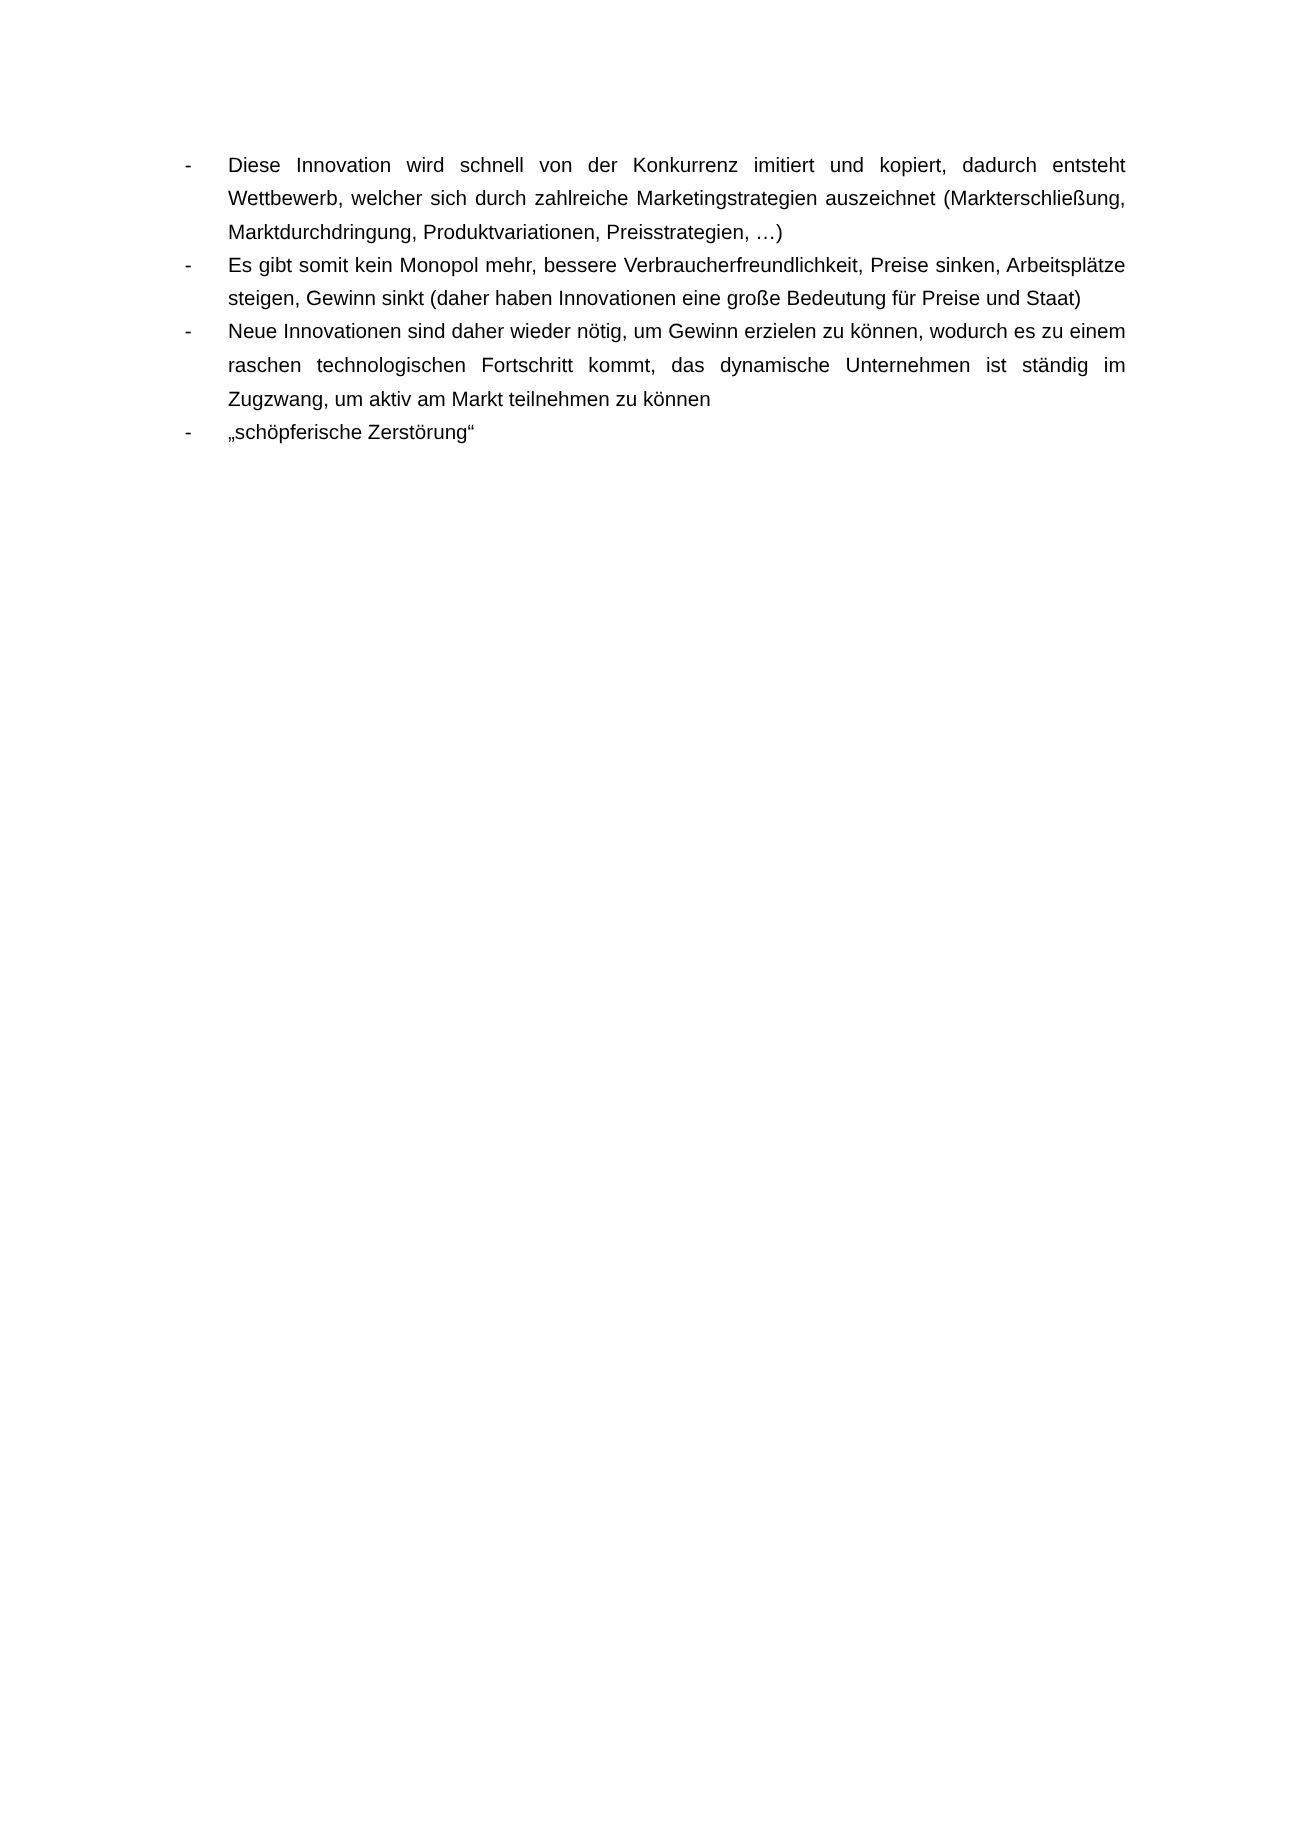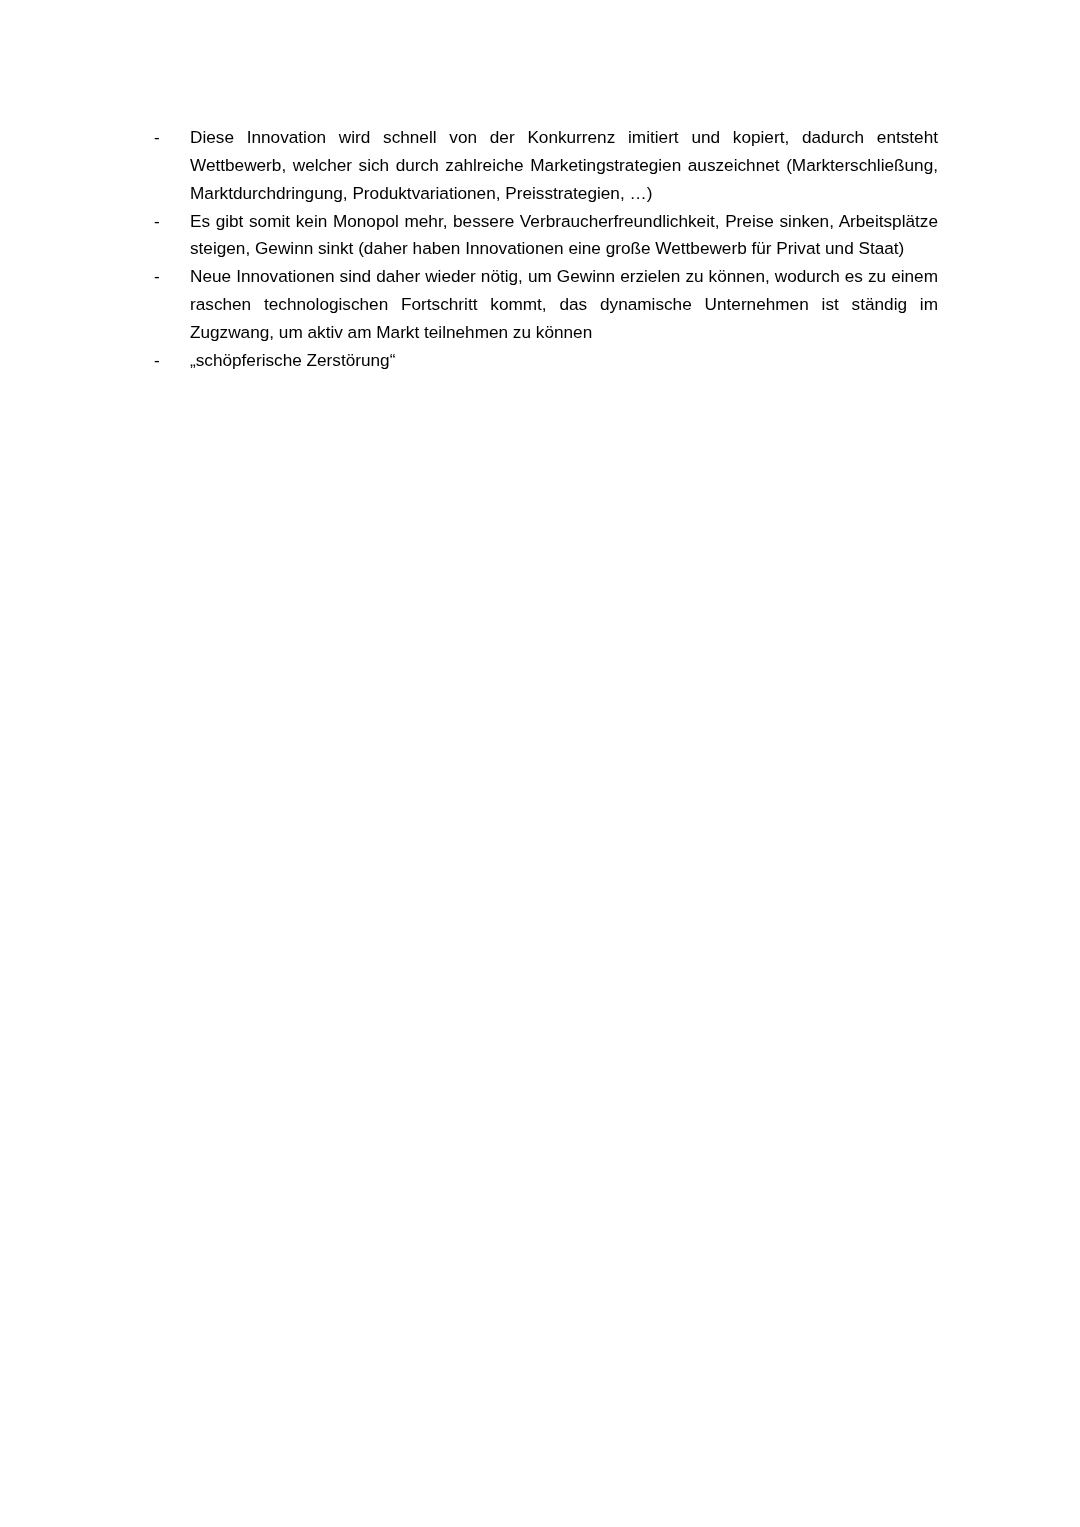--- a/index.html
+++ b/index.html
@@ -63,21 +63,21 @@
 
 <div class="page">
   <div class="content">
     <ul class="bullet-list">
       <li>
         <span class="dash">-</span>
         <span class="txt">Diese Innovation wird schnell von der Konkurrenz imitiert und kopiert, dadurch entsteht Wettbewerb, welcher sich durch zahlreiche Marketingstrategien auszeichnet (Markterschließung, Marktdurchdringung, Produktvariationen, Preisstrategien, …)</span>
       </li>
       <li>
         <span class="dash">-</span>
-        <span class="txt">Es gibt somit kein Monopol mehr, bessere Verbraucherfreundlichkeit, Preise sinken, Arbeitsplätze steigen, Gewinn sinkt (daher haben Innovationen eine große Wettbewerb für Privat und Staat)</span>
+        <span class="txt">Es gibt somit kein Monopol mehr, bessere Verbraucherfreundlichkeit, Preise sinken, Arbeitsplätze steigen, Gewinn sinkt (daher haben Innovationen eine große Bedeutung für Preise und Staat)</span>
       </li>
       <li>
         <span class="dash">-</span>
         <span class="txt">Neue Innovationen sind daher wieder nötig, um Gewinn erzielen zu können, wodurch es zu einem raschen technologischen Fortschritt kommt, das dynamische Unternehmen ist ständig im Zugzwang, um aktiv am Markt teilnehmen zu können</span>
       </li>
       <li class="short">
         <span class="dash">-</span>
         <span class="txt">„schöpferische Zerstörung“</span>
       </li>
     </ul>

